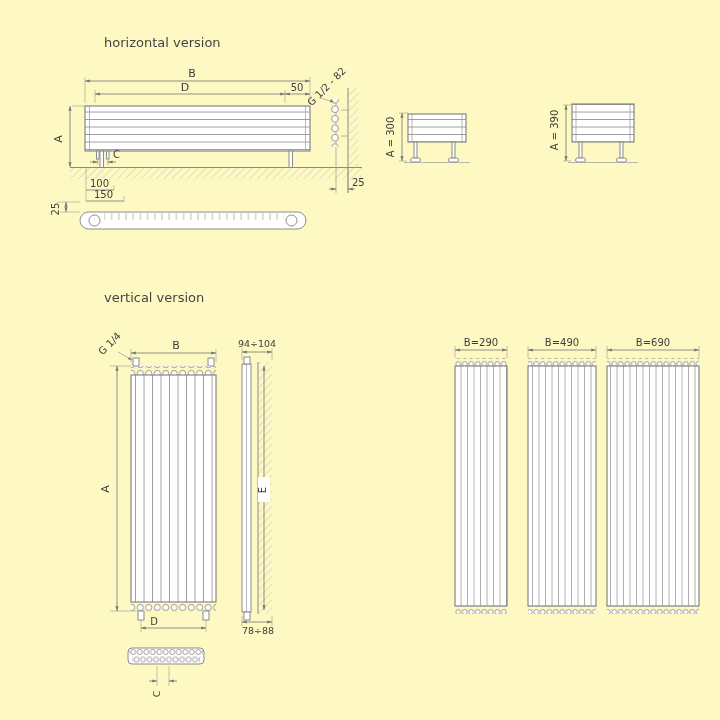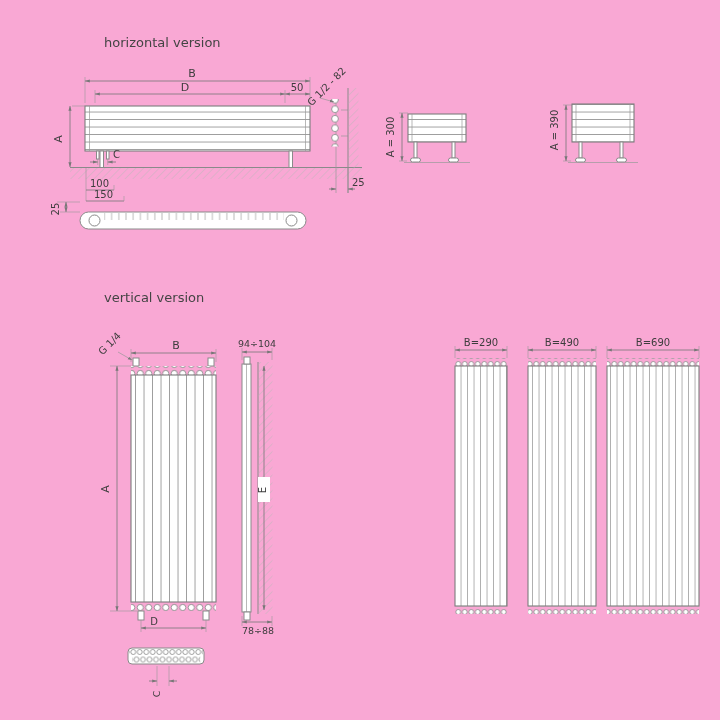--- a/index.html
+++ b/index.html
@@ -1,16 +1,16 @@
 <!DOCTYPE html>
 <html><head>
 <meta charset="utf-8">
 <style>
   html,body{margin:0;padding:0;background:#fff;}
-  .canvas{position:relative;width:720px;height:720px;background:#f9a8d4;overflow:hidden;
+  .canvas{position:relative;width:720px;height:720px;background:#fef9c3;overflow:hidden;
           font-family:"DejaVu Sans",sans-serif;}
   svg{display:block;}
   svg text{font-family:"DejaVu Sans",sans-serif;font-size:11px;fill:#3d3d3d;}
   .title{font-size:13px;fill:#444;}
   .t10{font-size:10px;}
   .t9{font-size:9.5px;}
   .ln{stroke:#8a8a8a;stroke-width:1;fill:none;}
   .thin{stroke:#9a9a9a;stroke-width:0.7;fill:none;}
   .part{stroke:#8a8a8a;stroke-width:1;fill:#fff;}
   .body{stroke:#7d7d7d;stroke-width:1.1;}

